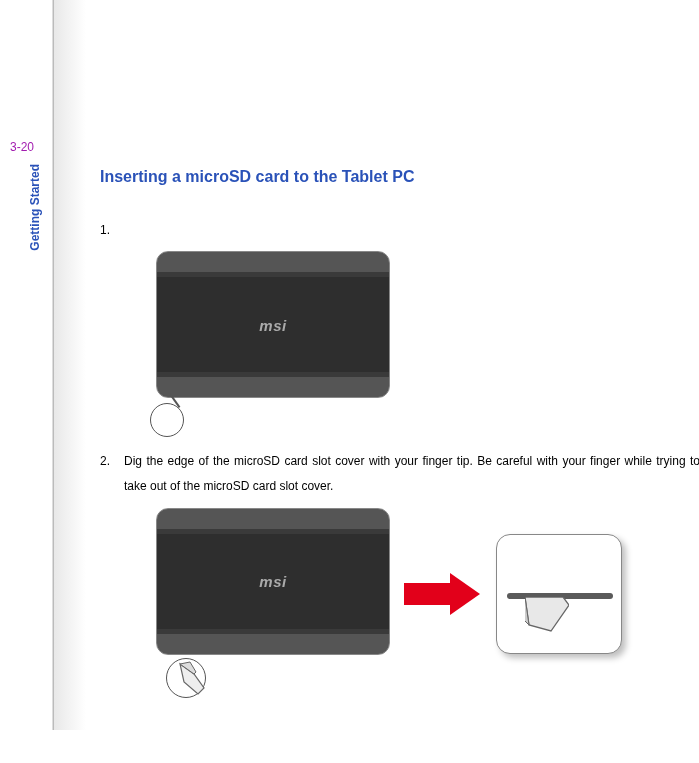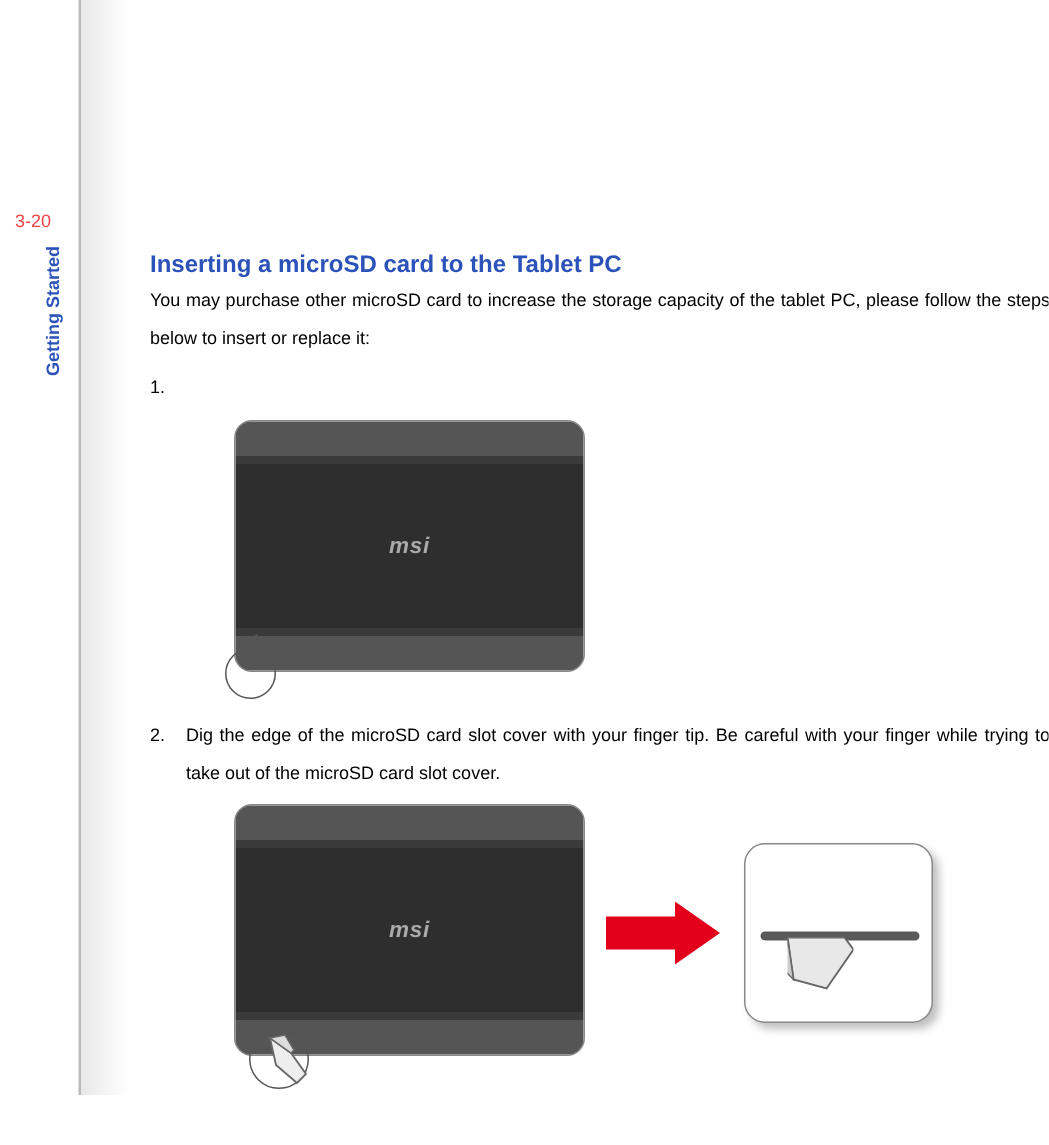--- a/index.html
+++ b/index.html
@@ -26,21 +26,21 @@
     top: 0;
     width: 32px;
     height: 730px;
     background: linear-gradient(to right, #e8e8e8, #fff);
   }
   .page-number {
     position: absolute;
     left: 10px;
     top: 140px;
     font-size: 12px;
-    color: #ef4444;
+    color: #a21caf;
   }
   .section-tab {
     position: absolute;
     left: 28px;
     top: 164px;
     writing-mode: vertical-rl;
     text-orientation: mixed;
     transform: rotate(180deg);
     font-weight: bold;
     font-size: 12px;
@@ -50,40 +50,40 @@
   .content {
     position: absolute;
     left: 100px;
     top: 168px;
     width: 600px;
   }
   .heading {
     color: #2a52b8;
     font-size: 16px;
     font-weight: bold;
-    margin-bottom: 2px;
+    margin-bottom: 32px;
   }
   .para {
     line-height: 2.1;
     margin-bottom: 8px;
     text-align: justify;
   }
   .ol-item {
     display: flex;
     line-height: 2.1;
     margin-bottom: 6px;
     text-align: justify;
   }
   .ol-num { width: 24px; flex-shrink: 0; }
   .figure-box {
     margin: 8px 0 26px 56px;
   }
   .tablet {
     width: 234px;
-    height: 168px;
+    height: 147px;
     border: 1.5px solid #888;
     border-radius: 12px;
     background: linear-gradient(to bottom,
       #555 0 14%, #3a3a3a 14% 17%, #2e2e2e 17% 83%, #3a3a3a 83% 86%, #555 86% 100%);
     position: relative;
   }
   .tablet .brand {
     position: absolute;
     left: 50%; top: 50%;
     transform: translate(-50%, -50%);
@@ -161,21 +161,20 @@
 <body>
 
 <div class="sidebar-border"></div>
 <div class="sidebar-gradient"></div>
 
 <div class="page-number">3-20</div>
 <div class="section-tab">Getting Started</div>
 
 <div class="content">
   <div class="heading">Inserting a microSD card to the Tablet PC</div>
-  <div class="para">You may purchase other microSD card to increase the storage capacity of the tablet PC, please follow the steps below to insert or replace it:</div>
 
   <div class="ol-item">
     <div class="ol-num">1.</div>
   </div>
 
   <div class="figure-box">
     <div style="position:relative;width:234px;height:172px;">
       <div class="tablet">
         <span class="brand">msi</span>
       </div>

